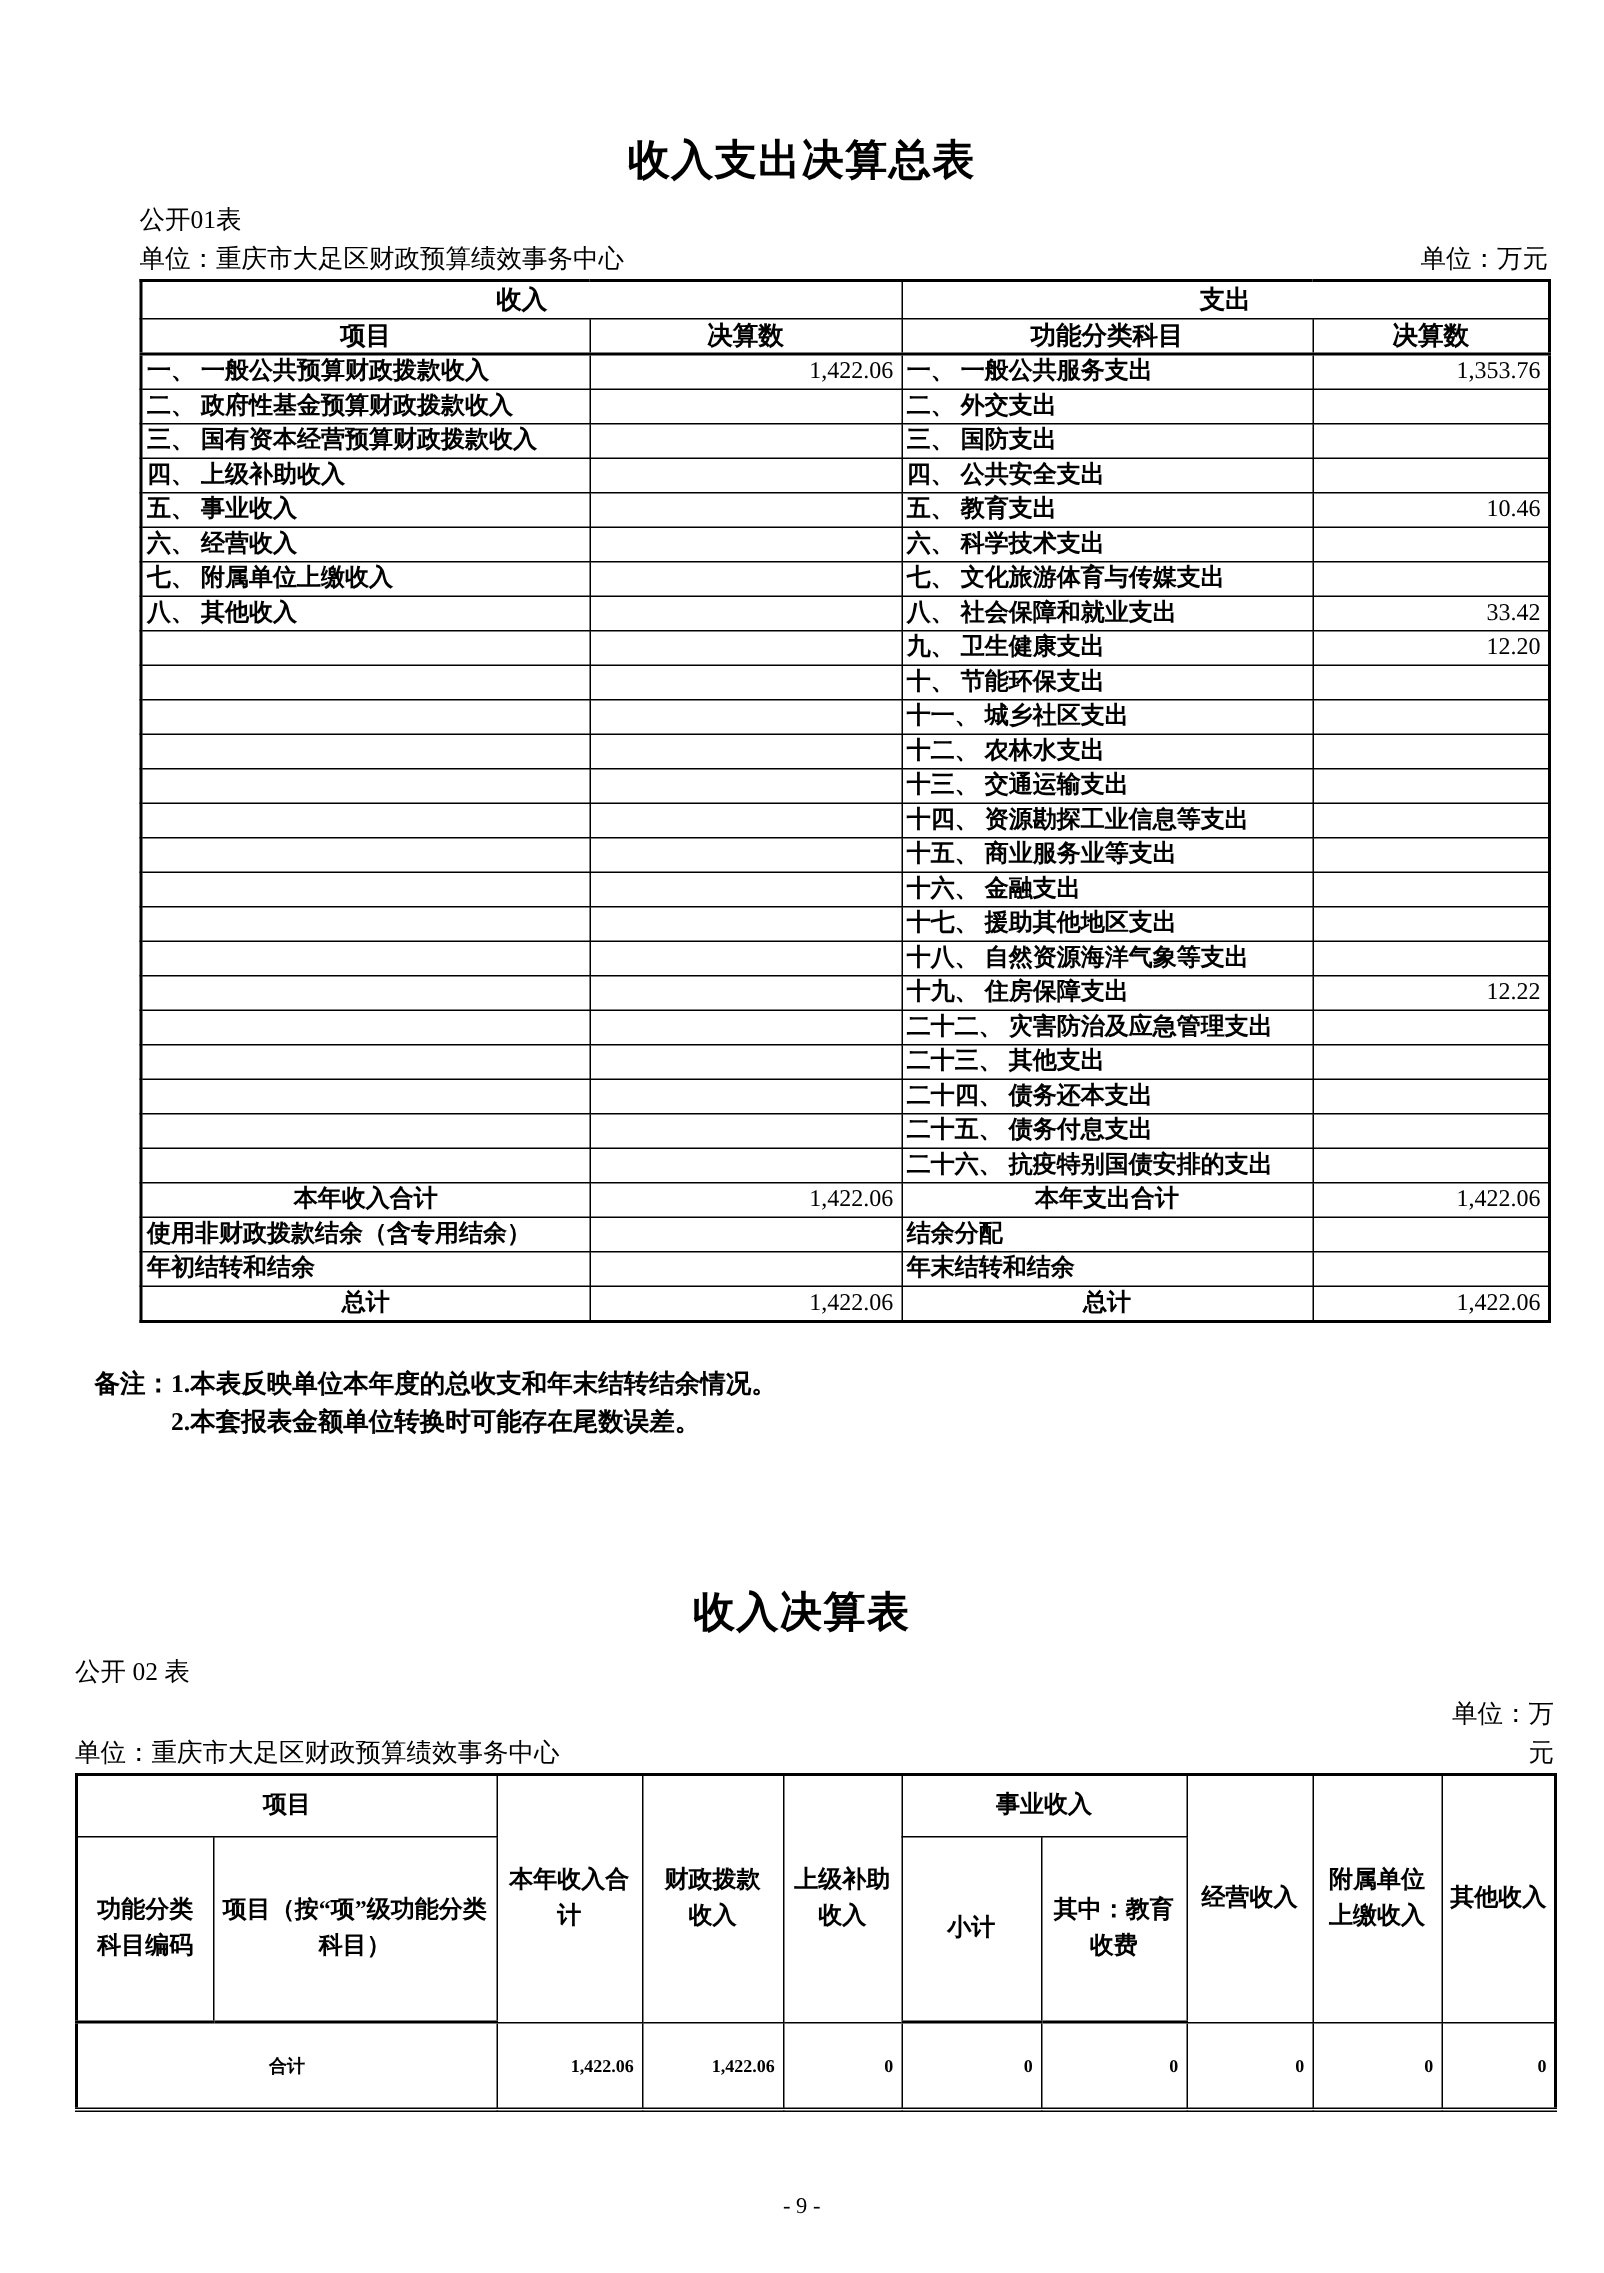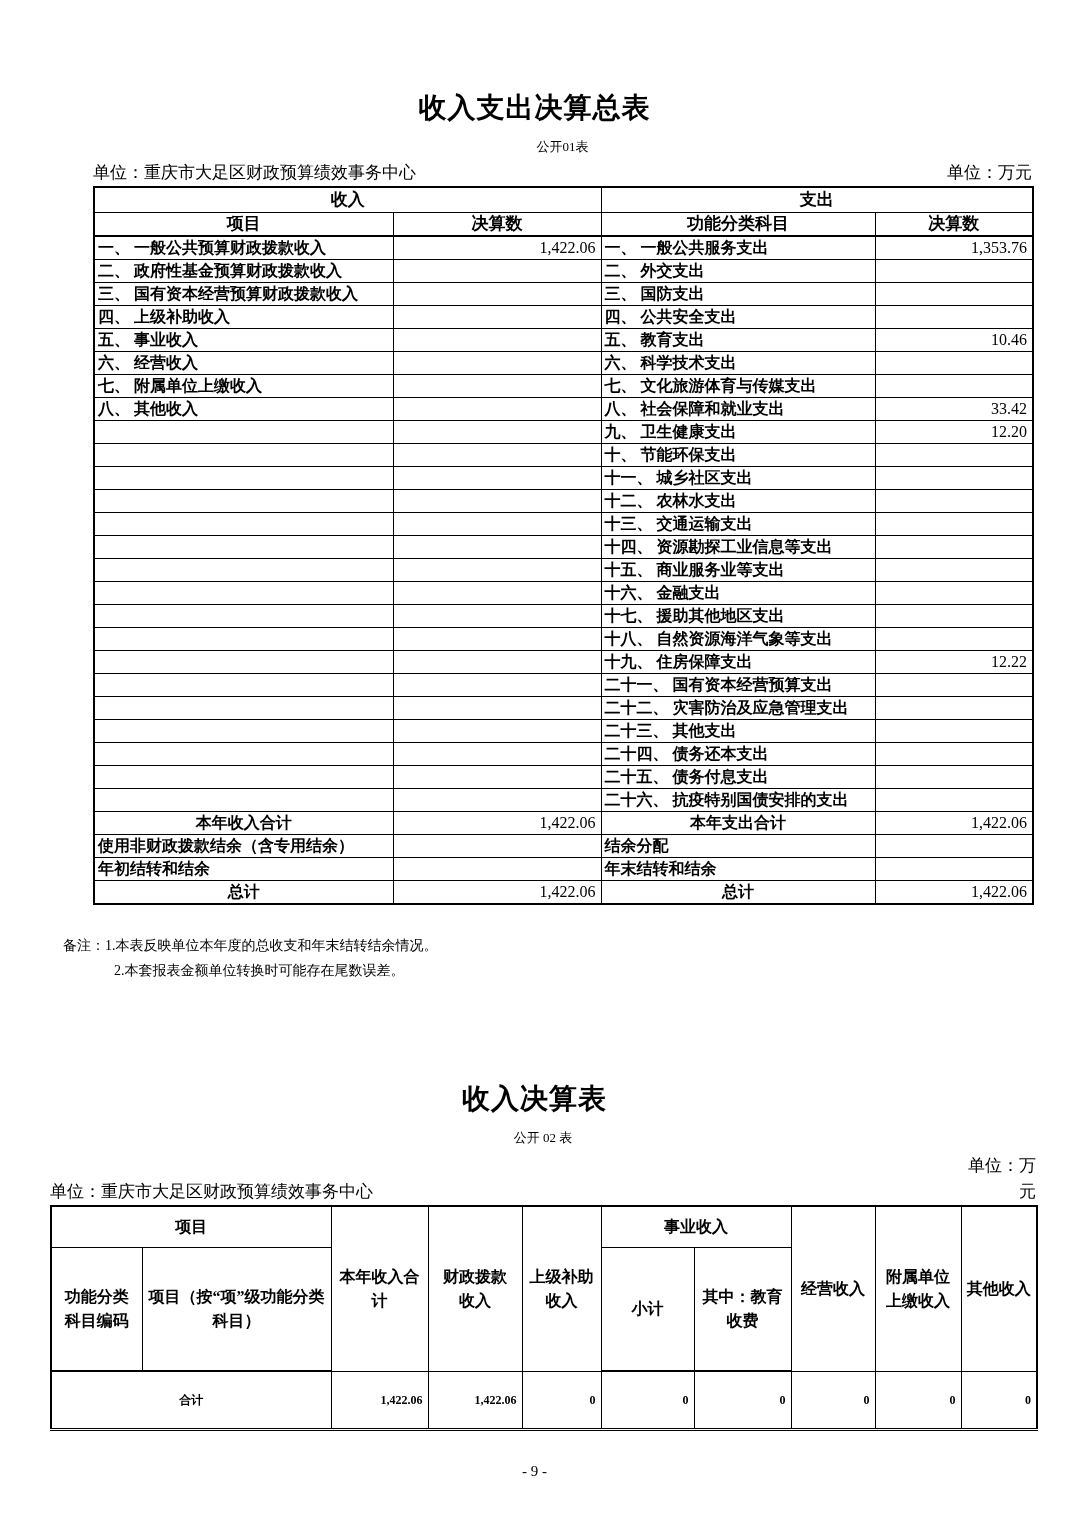--- a/index.html
+++ b/index.html
@@ -17,40 +17,40 @@
     padding-top: 90px; line-height: 36px; letter-spacing: 1px;
   }
   .doc-title2 {
     text-align: center; font-size: 28px; font-weight: 700;
     margin-top: 98px; line-height: 36px; letter-spacing: 1px;
   }
 
   .sec1 { margin-left: 93px; width: 939px; }
   .sec2 { margin-left: 50px; width: 986px; }
 
-  .table-no { text-align: center; font-size: 13px; line-height: 22px; margin-top: 10px; }
+  .table-no { text-align: left; font-size: 17px; line-height: 22px; margin-top: 10px; }
   .unit-row { display: flex; justify-content: space-between; align-items: flex-start;
               font-size: 17px; line-height: 23px; margin-top: 3px; }
   .unit-right-single { text-align: right; font-size: 17px; line-height: 23px; margin-top: 5px; }
 
   table { border-collapse: collapse; table-layout: fixed; margin-top: 2px; }
   .t1 { width: 939px; border: 2px solid #000; }
   .t2 { width: 986px; border: 2px solid #000; }
   td, th { border: 1px solid #000; overflow: hidden; font-weight: normal; }
 
   .t1 th { font-size: 17px; font-weight: 700; text-align: center; padding: 0 2px; }
   .t1 .hrow1 th { height: 25px; line-height: 24px; }
   .t1 .hrow2 th { height: 23px; line-height: 22px; border-bottom: 2px solid #000; }
   .t1 td { height: 23px; line-height: 22px; font-size: 16px; padding: 0 3px; }
   .cell-label { text-align: left; font-weight: 700; white-space: nowrap; }
   .cell-num { text-align: right; font-weight: normal; padding-right: 5px !important;
               font-family: "Liberation Serif", "DejaVu Serif", serif; }
   .c-center { text-align: center !important; }
 
-  .notes { margin-left: 63px; margin-top: 28px; font-size: 14px; line-height: 25px; }
+  .notes { margin-left: 63px; margin-top: 28px; font-size: 17px; line-height: 25px; font-weight: bold; }
   .notes .note-line2 { padding-left: 51px; }
 
   .t2 th { font-size: 16px; font-weight: 700; text-align: center; vertical-align: middle;
            padding: 2px 4px; line-height: 24px; }
   .t2 .hrowA th { height: 41px; }
   .t2 .hrowB th { height: 124px; border-bottom: 2px solid #000; }
   .t2 .pad-lg { padding: 2px 12px; }
   .t2 td { height: 32px; line-height: 30px; font-size: 12px; padding: 13px 6px; }
   .t2 .total-label { text-align: center; font-weight: 700; }
   .t2 .cell-num { font-weight: 700; }
@@ -201,26 +201,20 @@
             <td class="cell-label"></td>
             <td class="cell-num"></td>
             <td class="cell-label">十八、 自然资源海洋气象等支出</td>
             <td class="cell-num"></td>
           </tr>
           <tr>
             <td class="cell-label"></td>
             <td class="cell-num"></td>
             <td class="cell-label">十九、 住房保障支出</td>
             <td class="cell-num">12.22</td>
-          </tr>
-          <tr>
-            <td class="cell-label"></td>
-            <td class="cell-num"></td>
-            <td class="cell-label">二十一、 国有资本经营预算支出</td>
-            <td class="cell-num"></td>
           </tr>
           <tr>
             <td class="cell-label"></td>
             <td class="cell-num"></td>
             <td class="cell-label">二十二、 灾害防治及应急管理支出</td>
             <td class="cell-num"></td>
           </tr>
           <tr>
             <td class="cell-label"></td>
             <td class="cell-num"></td>

